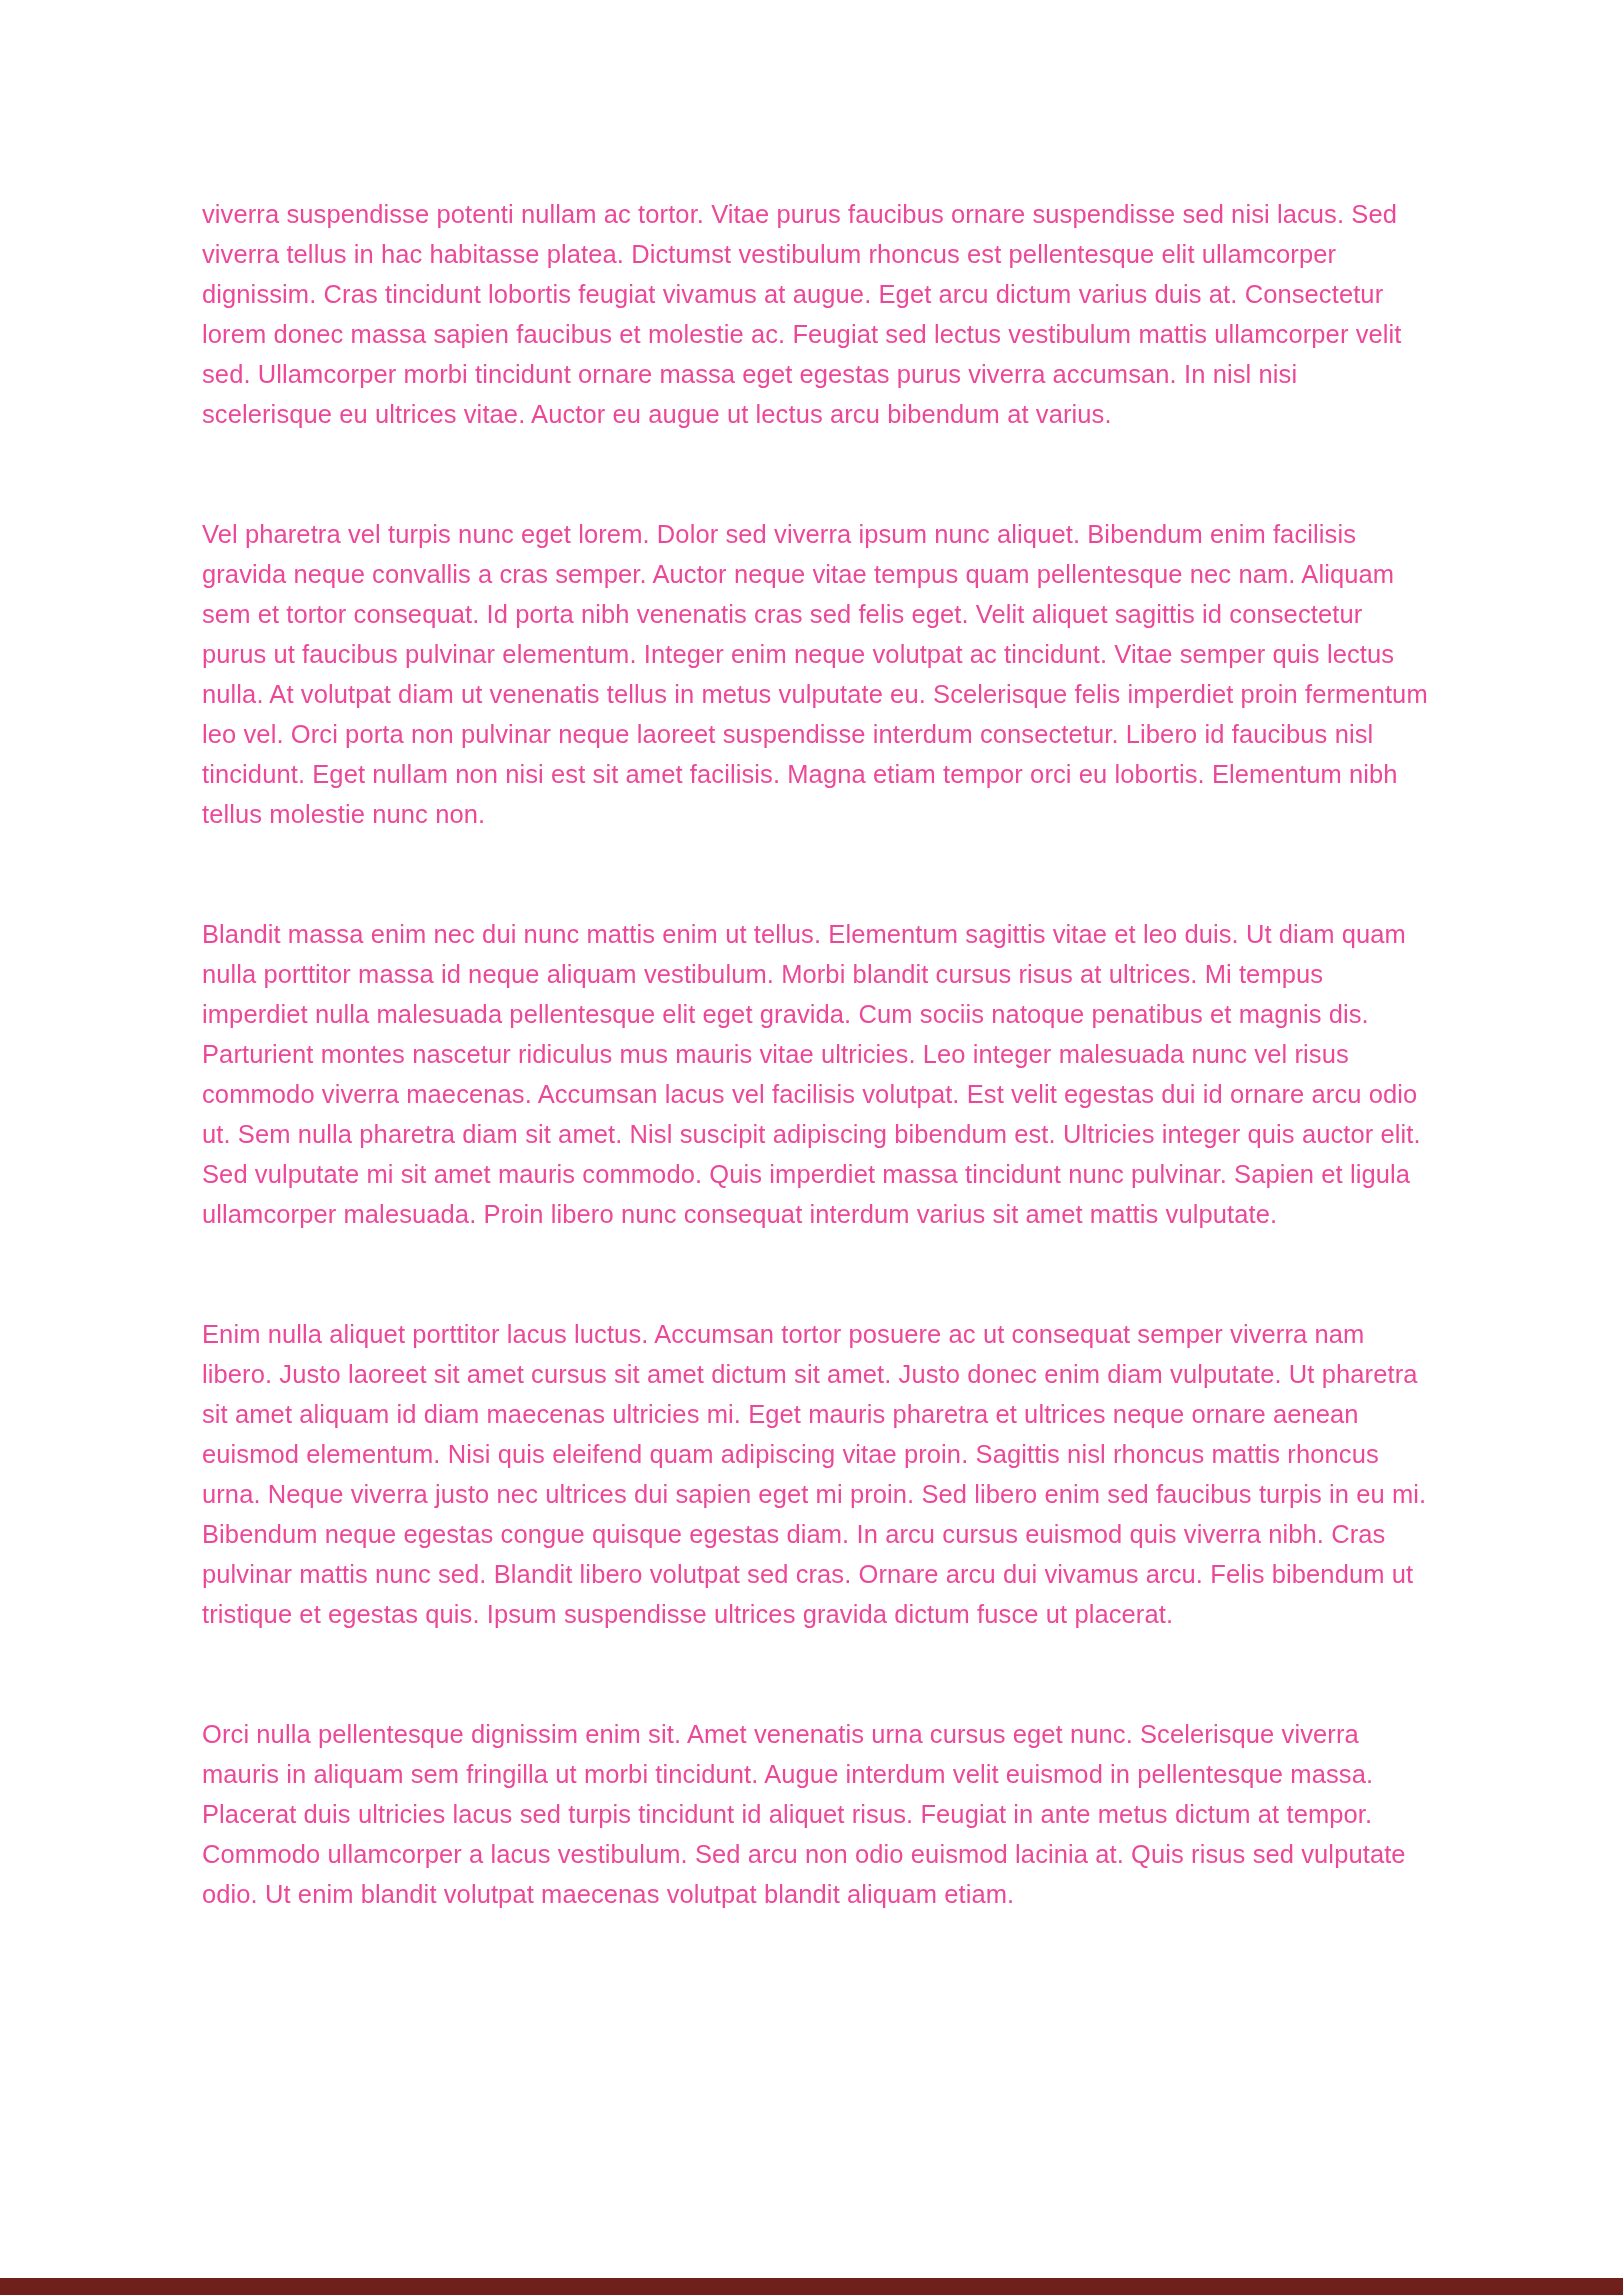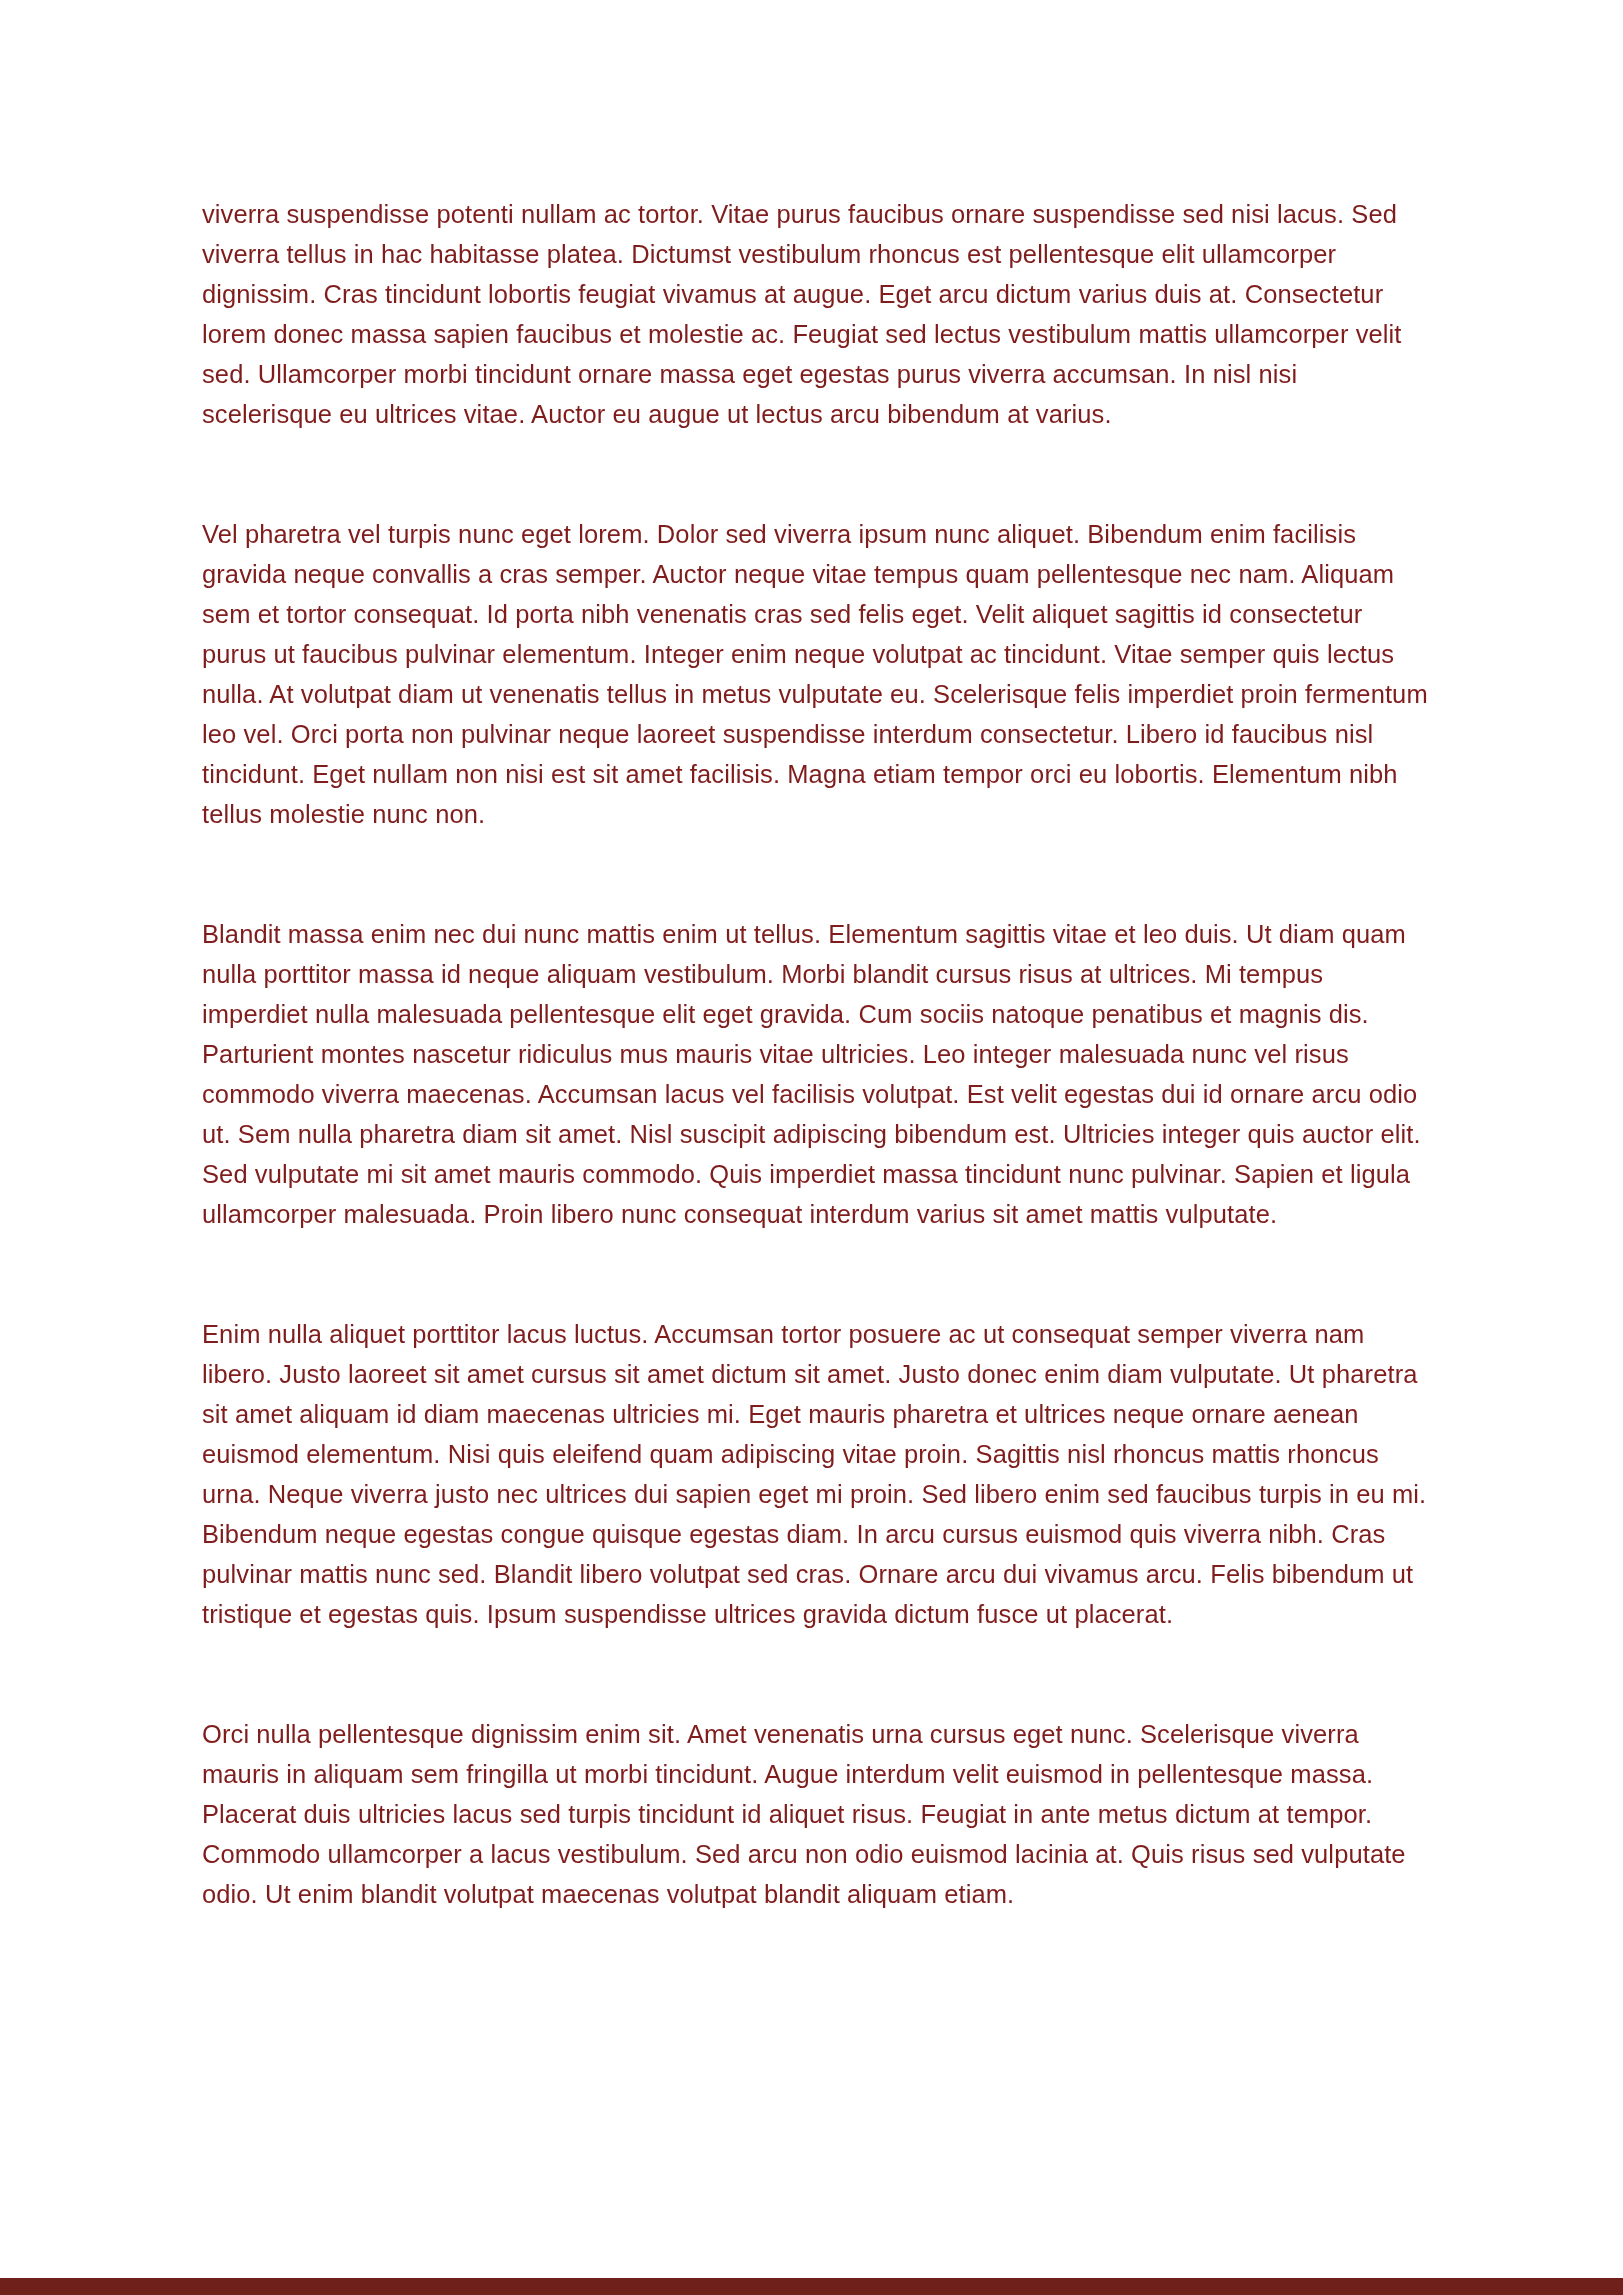--- a/index.html
+++ b/index.html
@@ -13,21 +13,21 @@
     height: 2295px;
     background: #ffffff;
     overflow: hidden;
     font-family: "Liberation Sans", sans-serif;
   }
   .text-block {
     position: absolute;
     left: 202px;
     top: 194px;
     width: 1229px;
-    color: #7f1d1d;
+    color: #ec4899;
     font-size: 25.5px;
     line-height: 40px;
     text-align: left;
     letter-spacing: 0.1px;
   }
   .text-block p {
     margin: 0 0 80px 0;
     padding: 0;
   }
   .footer-bar {

